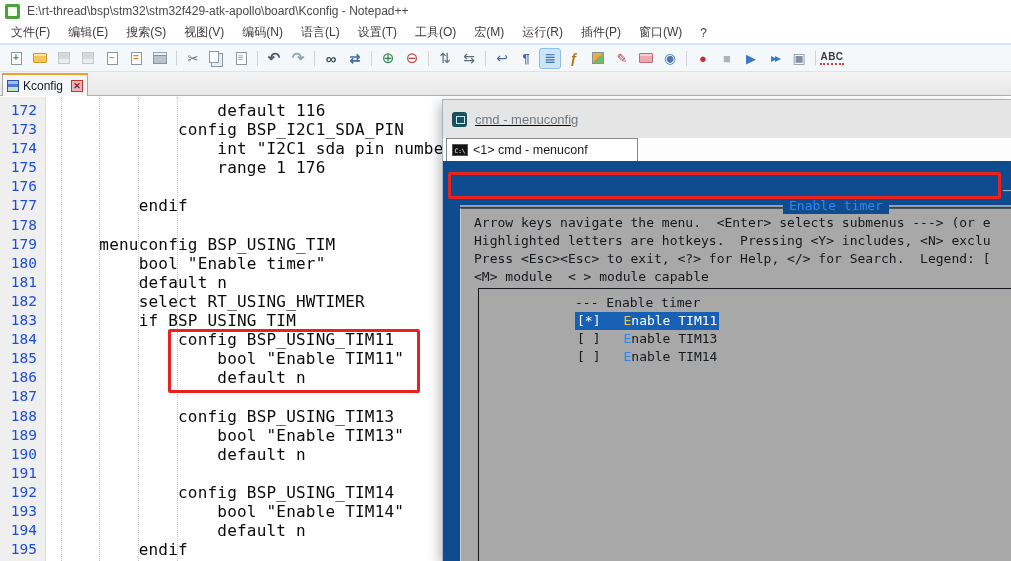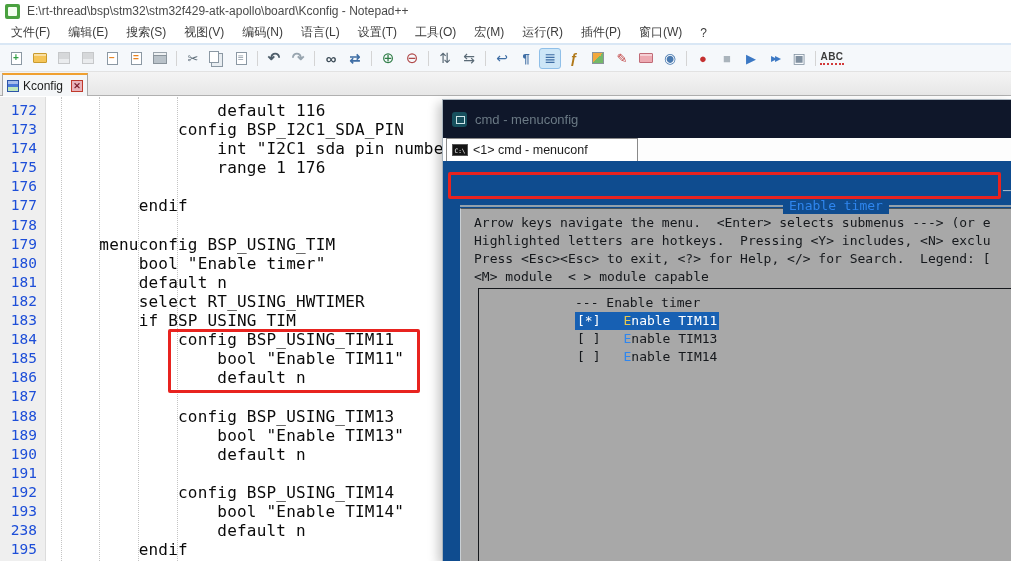--- a/index.html
+++ b/index.html
@@ -41,21 +41,21 @@
   .ln { width:46px; text-align:right; padding-right:9px; color:#1d4ed8; font-size:14.5px; letter-spacing:0; }
   .ct { padding-left:14px; font-size:16px; letter-spacing:.2px; color:#0a0a0a; white-space:pre; }
 
   
   .redbox { position:absolute; border:3px solid #e8231f; border-radius:2px; z-index:30; }
   .rb1 { left:168px; top:329px; width:252px; height:64px; }
   .rb2 { left:448px; top:172px; width:553px; height:27px; }
 
   
   .cmdw { position:absolute; left:442px; top:99px; width:569px; height:462px; background:#fdfdfd; border-left:1px solid #a9b4bd; border-top:1px solid #a9b4bd; box-shadow:-4px 4px 10px rgba(0,0,0,.22); z-index:20; }
-  .cmd-titlebar { height:38px; display:flex; align-items:center; padding-left:9px; background:#0f172a; }
+  .cmd-titlebar { height:38px; display:flex; align-items:center; padding-left:9px; background:#e5e5e5;text-decoration:underline; }
   .cmd-appicon { width:15px; height:15px; background:#17505e; border-radius:3px; position:relative; margin-right:8px; }
   .cmd-appicon::after { content:""; position:absolute; left:4px; top:4px; width:7px; height:6px; border:1px solid #cfe6ea; }
   .cmd-title { font-size:13px; color:#6b7a85; }
   .cmd-tabrow { height:23px; position:relative; background:#fdfdfd; }
   .cmd-tab { position:absolute; left:3px; top:0; height:23px; width:192px; background:#fff; border:1px solid #8a8a8a; border-bottom:none; display:flex; align-items:center; padding:0 5px; }
   .cmd-tabicon { width:16px; height:12px; background:#141414; color:#fff; font-size:6px; line-height:12px; text-align:center; font-family:"DejaVu Sans Mono", monospace; margin-right:5px; border:1px solid #555; }
   .cmd-tablabel { font-size:12.5px; color:#1c1c1c; white-space:nowrap; }
 
   .term { position:absolute; left:0; top:61px; width:569px; height:401px; background:#0f4c8f; overflow:hidden; font-family:"DejaVu Sans Mono", monospace; font-size:13px; }
   .t-row { position:absolute; white-space:nowrap; line-height:18px; }
@@ -324,21 +324,21 @@
           </div>
           <div class="cl">
             <span class="ln">192</span>
             <span class="ct">            config BSP_USING_TIM14</span>
           </div>
           <div class="cl">
             <span class="ln">193</span>
             <span class="ct">                bool "Enable TIM14"</span>
           </div>
           <div class="cl">
-            <span class="ln">238</span>
+            <span class="ln">194</span>
             <span class="ct">                default n</span>
           </div>
           <div class="cl">
             <span class="ln">195</span>
             <span class="ct">        endif</span>
           </div>
       </div>
     </div>
 
     <div class="redbox rb1"></div>

